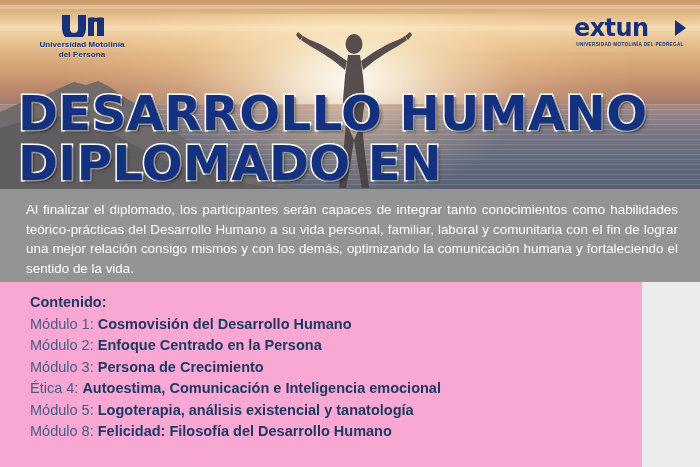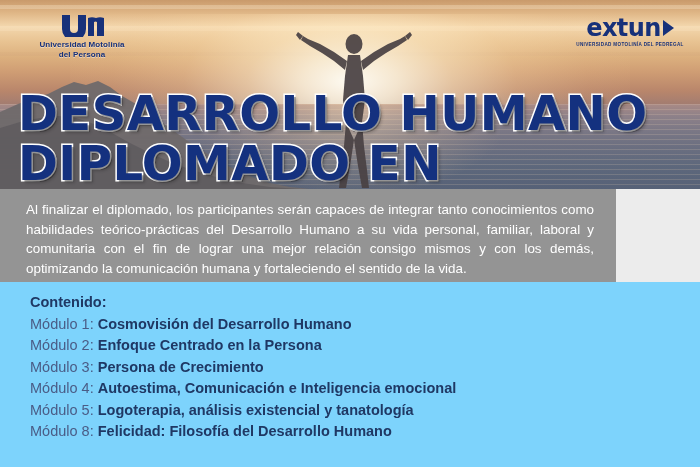--- a/index.html
+++ b/index.html
@@ -159,21 +159,21 @@
     position: absolute;
     right: 14px;
     top: 16px;
     width: 112px;
     z-index: 6;
     text-align: center;
   }
   .extun-row {
     display: flex;
     align-items: center;
-    justify-content: center;
+    justify-content: space-between;
     gap: 1px;
   }
   .extun-word {
     color: #17317a;
     font-weight: bold;
     font-size: 24px;
     line-height: 24px;
     letter-spacing: -0.6px;
     font-family: "DejaVu Sans", sans-serif;
   }
@@ -215,44 +215,44 @@
       2px 2px 0 rgba(0,0,0,0.28),
       3px 3px 3px rgba(0,0,0,0.20);
     white-space: nowrap;
   }
 
   
   .desc-band {
     position: absolute;
     left: 0;
     top: 189px;
-    width: 616px;
+    width: 700px;
     height: 93px;
     background: #949494;
     box-sizing: border-box;
     padding: 11px 22px 0 26px;
     z-index: 4;
   }
   .desc-text {
     color: #ffffff;
     font-size: 13.4px;
     line-height: 19.6px;
     text-align: justify;
     text-justify: inter-word;
     font-family: "Liberation Sans", sans-serif;
   }
 
   
   .content-area {
     position: absolute;
     left: 0;
     top: 282px;
-    width: 700px;
+    width: 642px;
     height: 185px;
-    background: #7dd3fc;
+    background: #f9a8d4;
     box-sizing: border-box;
     padding: 10px 0 15px 30px;
     z-index: 3;
   }
   .contenido-heading {
     color: #1f3864;
     font-weight: bold;
     font-size: 14.5px;
     line-height: 21px;
     margin-bottom: 1px;
@@ -358,21 +358,21 @@
       </div>
       <div class="module-row">
         <span class="module-label">Módulo 2:</span>
         <span class="module-title">Enfoque Centrado en la Persona</span>
       </div>
       <div class="module-row">
         <span class="module-label">Módulo 3:</span>
         <span class="module-title">Persona de Crecimiento</span>
       </div>
       <div class="module-row">
-        <span class="module-label">Módulo 4:</span>
+        <span class="module-label">Ética 4:</span>
         <span class="module-title">Autoestima, Comunicación e Inteligencia emocional</span>
       </div>
       <div class="module-row">
         <span class="module-label">Módulo 5:</span>
         <span class="module-title">Logoterapia, análisis existencial y tanatología</span>
       </div>
       <div class="module-row">
         <span class="module-label">Módulo 8:</span>
         <span class="module-title">Felicidad: Filosofía del Desarrollo Humano</span>
       </div>

